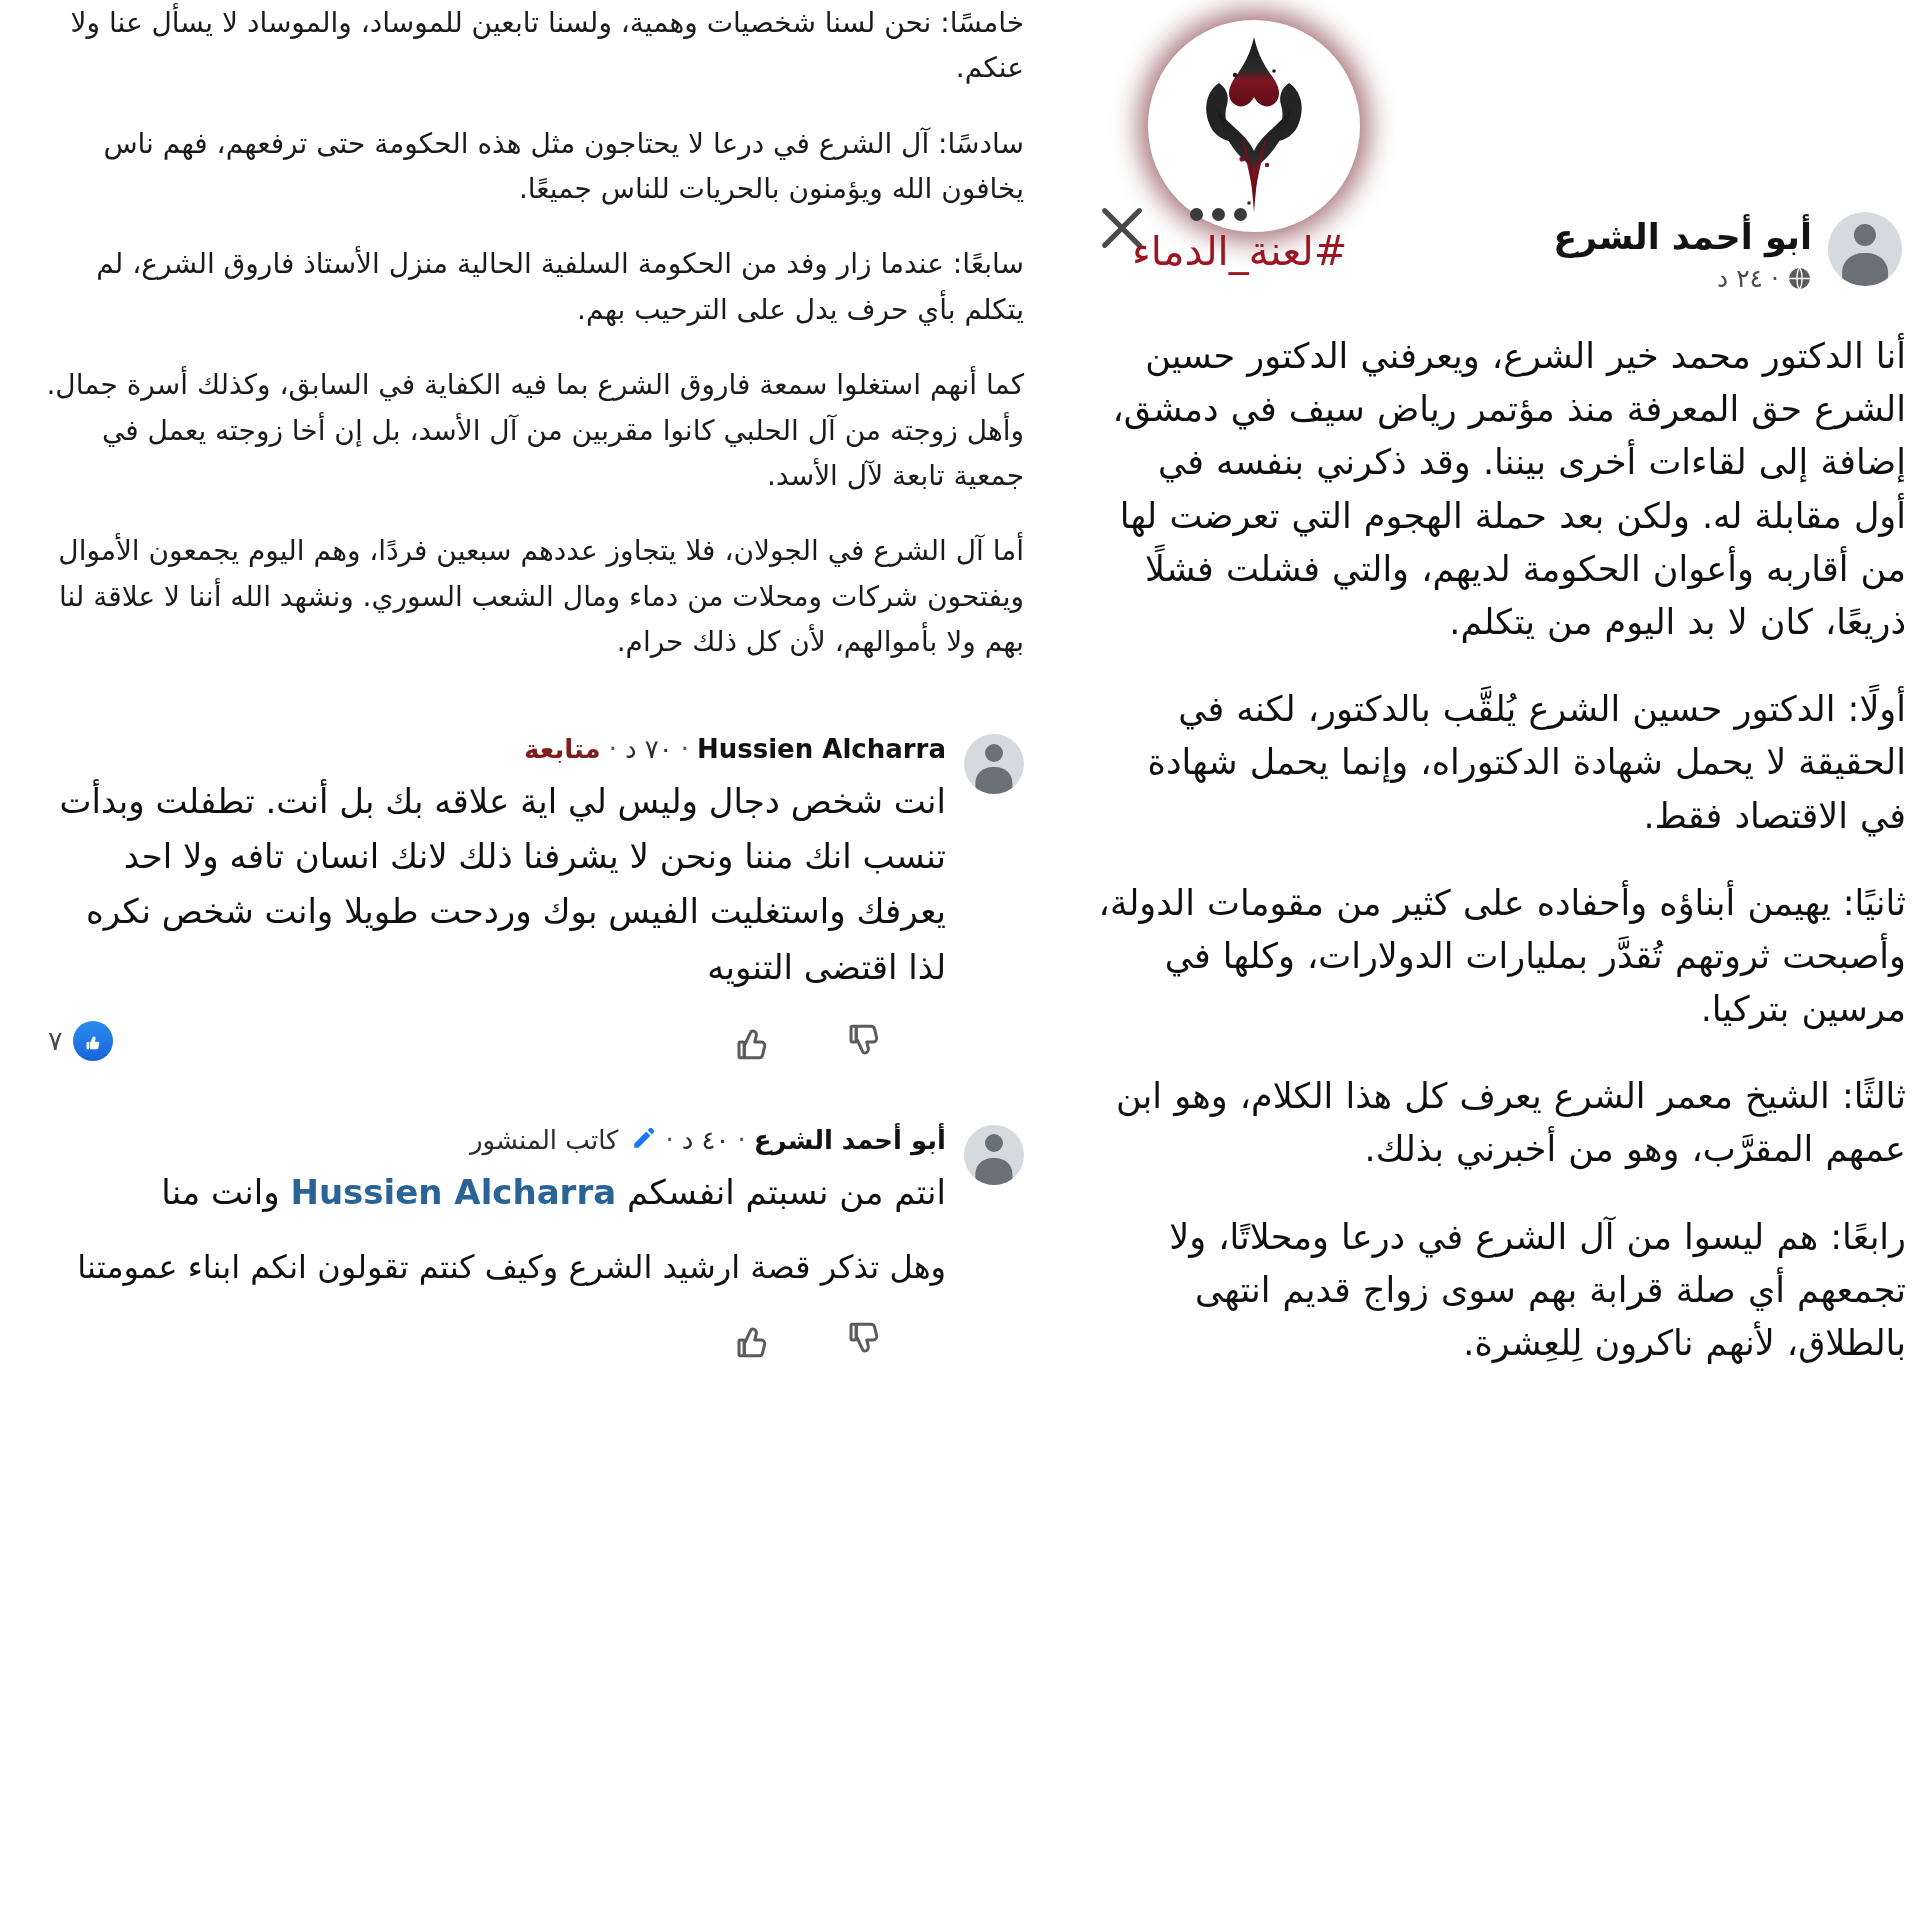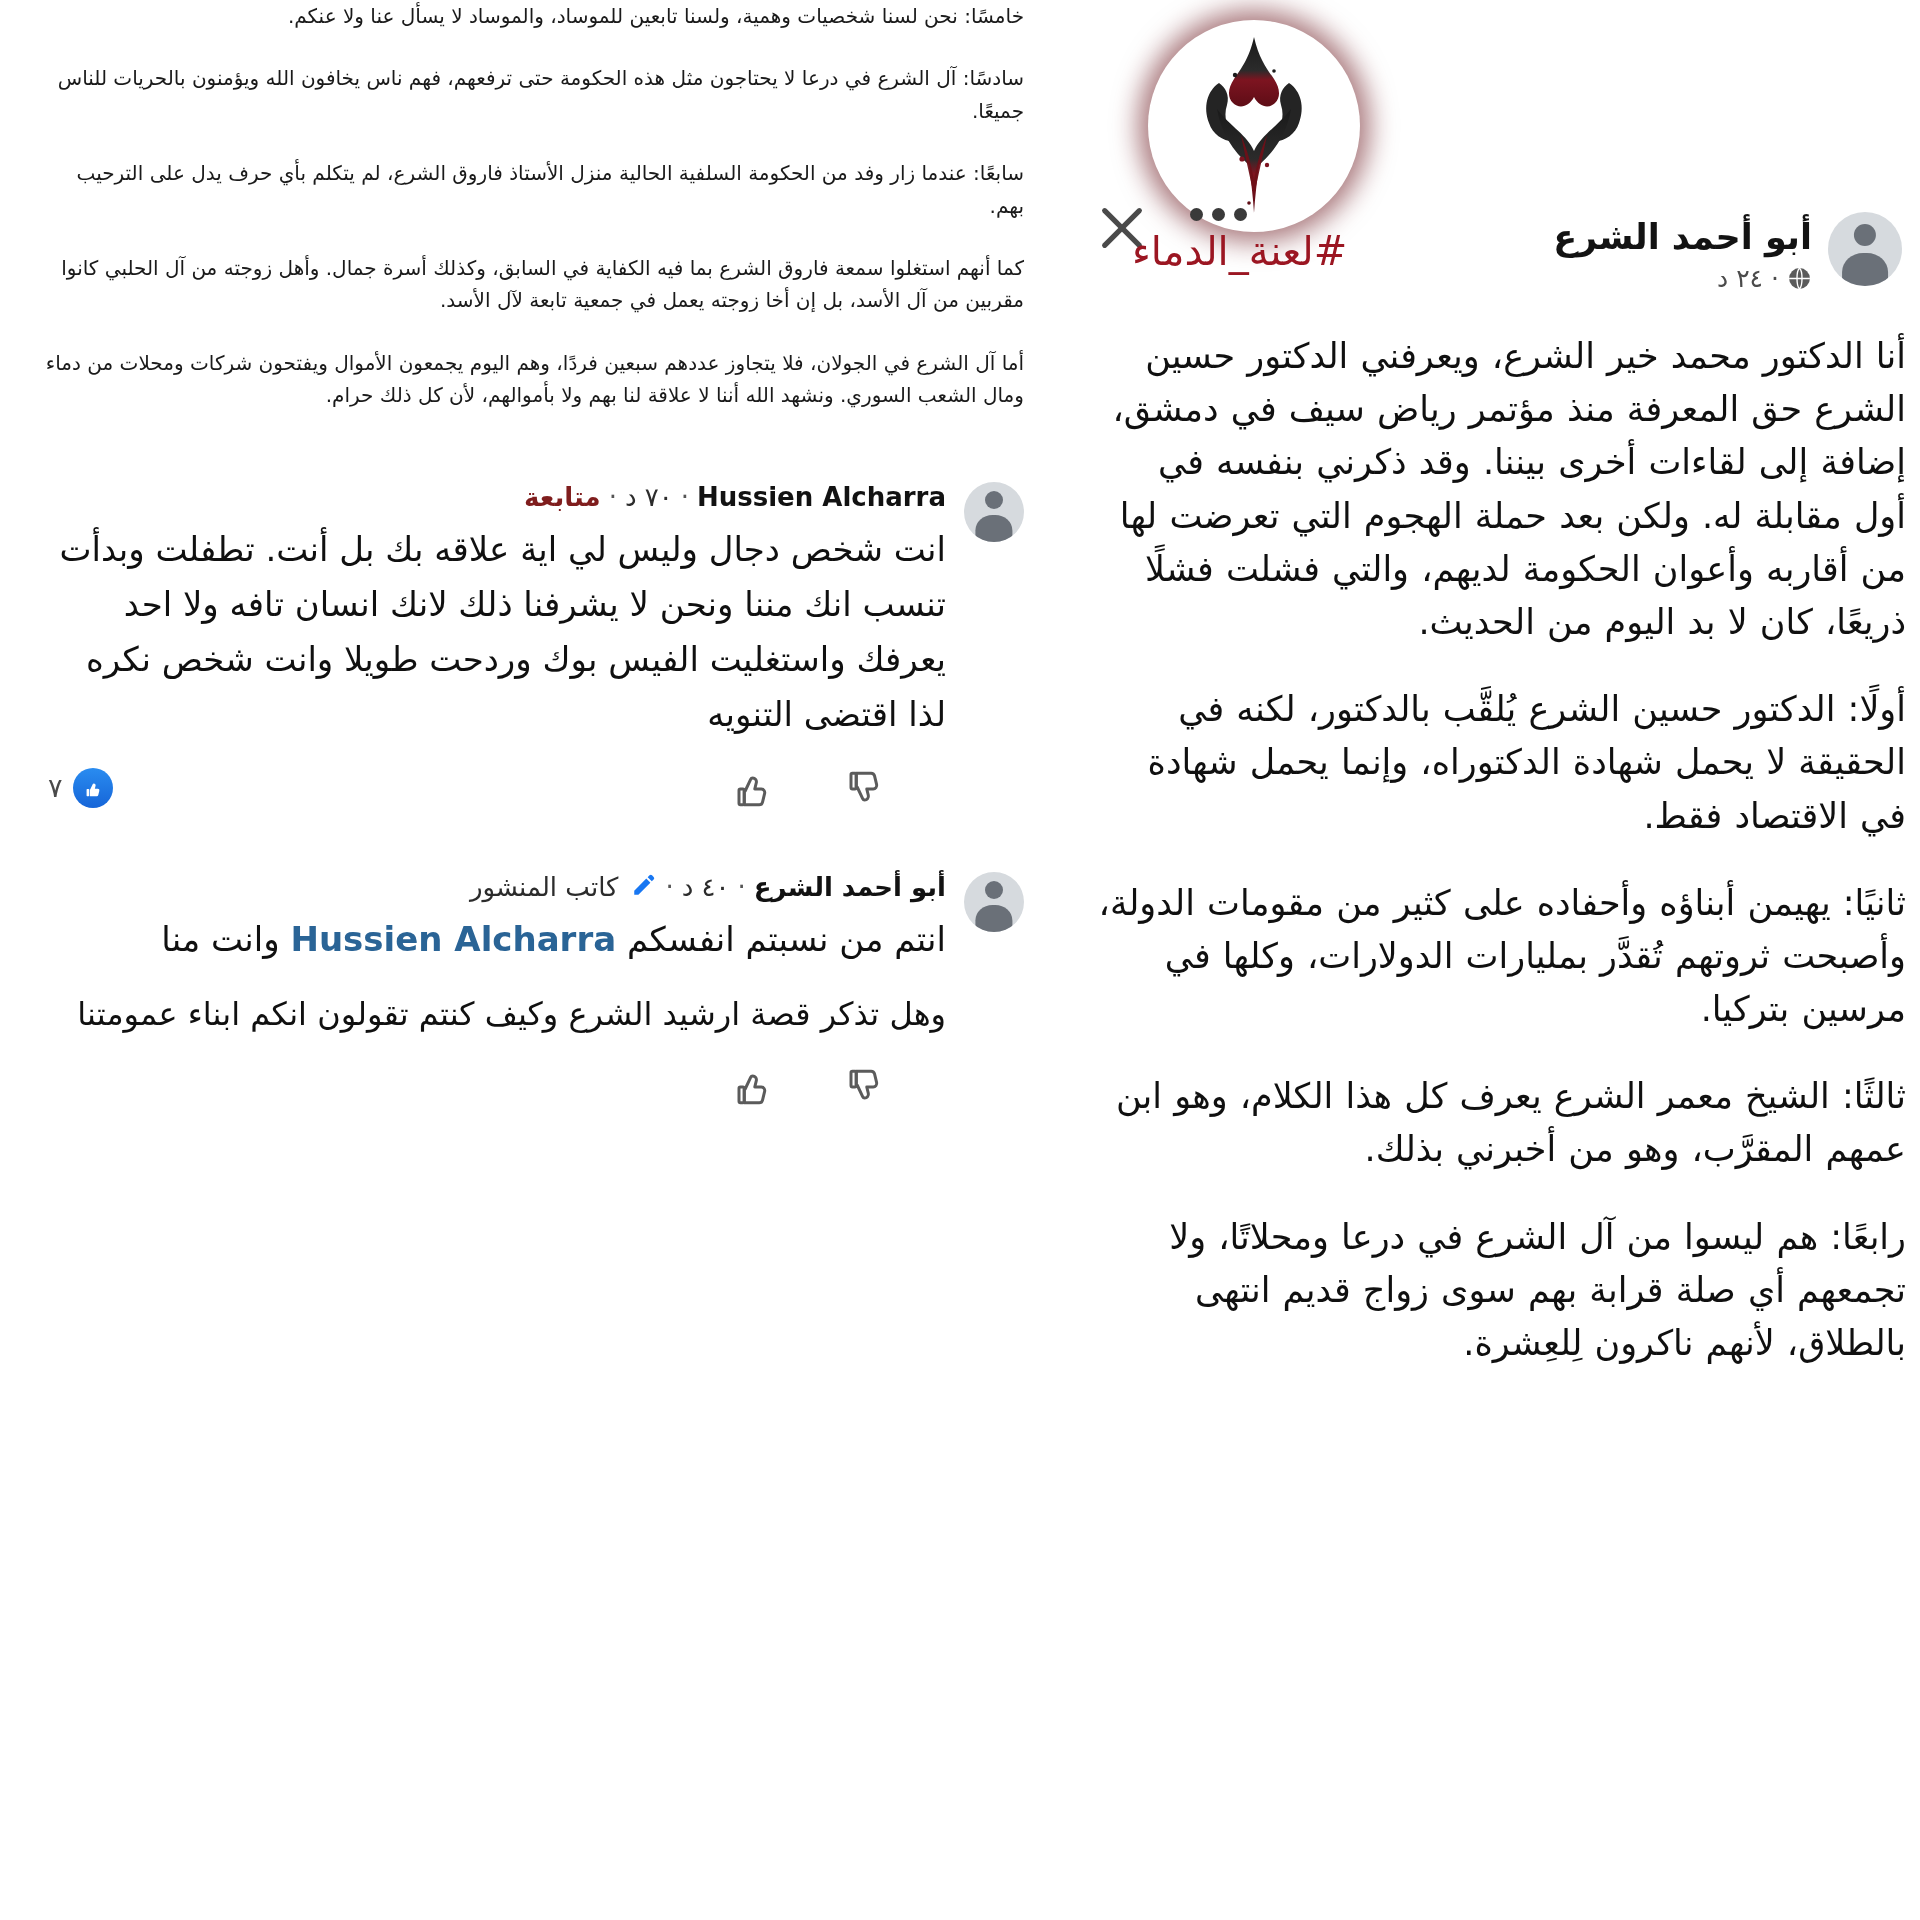--- a/index.html
+++ b/index.html
@@ -172,21 +172,21 @@
     width: 1080px;
     height: 1920px;
     background: #ffffff;
     flex: 0 0 1080px;
     direction: rtl;
     padding: 0 56px 0 40px;
   }
 
   .cont-body { padding-top: 0px; }
   .cont-body p {
-    font-size: 20px;
+    font-size: 28px;
     line-height: 1.62;
     color: #1a1a1a;
     margin: 0 0 30px 0;
     text-align: right;
     direction: rtl;
   }
 
   
   .comment {
     display: flex;
@@ -334,21 +334,21 @@
               <path d="M2 12h20M12 2c3.2 3 3.2 17 0 20M12 2c-3.2 3-3.2 17 0 20" stroke="#ffffff" stroke-width="1.3" fill="none"></path>
             </svg>
           </span>
           <span>·</span>
           <span>٢٤ د</span>
         </div>
       </div>
     </div>
 
     <div class="post-body">
-      <p>أنا الدكتور محمد خير الشرع، ويعرفني الدكتور حسين الشرع حق المعرفة منذ مؤتمر رياض سيف في دمشق، إضافة إلى لقاءات أخرى بيننا. وقد ذكرني بنفسه في أول مقابلة له. ولكن بعد حملة الهجوم التي تعرضت لها من أقاربه وأعوان الحكومة لديهم، والتي فشلت فشلًا ذريعًا، كان لا بد اليوم من الحديث.</p>
+      <p>أنا الدكتور محمد خير الشرع، ويعرفني الدكتور حسين الشرع حق المعرفة منذ مؤتمر رياض سيف في دمشق، إضافة إلى لقاءات أخرى بيننا. وقد ذكرني بنفسه في أول مقابلة له. ولكن بعد حملة الهجوم التي تعرضت لها من أقاربه وأعوان الحكومة لديهم، والتي فشلت فشلًا ذريعًا، كان لا بد اليوم من يتكلم.</p>
       <p>أولًا: الدكتور حسين الشرع يُلقَّب بالدكتور، لكنه في الحقيقة لا يحمل شهادة الدكتوراه، وإنما يحمل شهادة في الاقتصاد فقط.</p>
       <p>ثانيًا: يهيمن أبناؤه وأحفاده على كثير من مقومات الدولة، وأصبحت ثروتهم تُقدَّر بمليارات الدولارات، وكلها في مرسين بتركيا.</p>
       <p>ثالثًا: الشيخ معمر الشرع يعرف كل هذا الكلام، وهو ابن عمهم المقرَّب، وهو من أخبرني بذلك.</p>
       <p>رابعًا: هم ليسوا من آل الشرع في درعا ومحلاتًا، ولا تجمعهم أي صلة قرابة بهم سوى زواج قديم انتهى بالطلاق، لأنهم ناكرون لِلعِشرة.</p>
     </div>
 
   </div>
 
   <div class="right-col">
 

